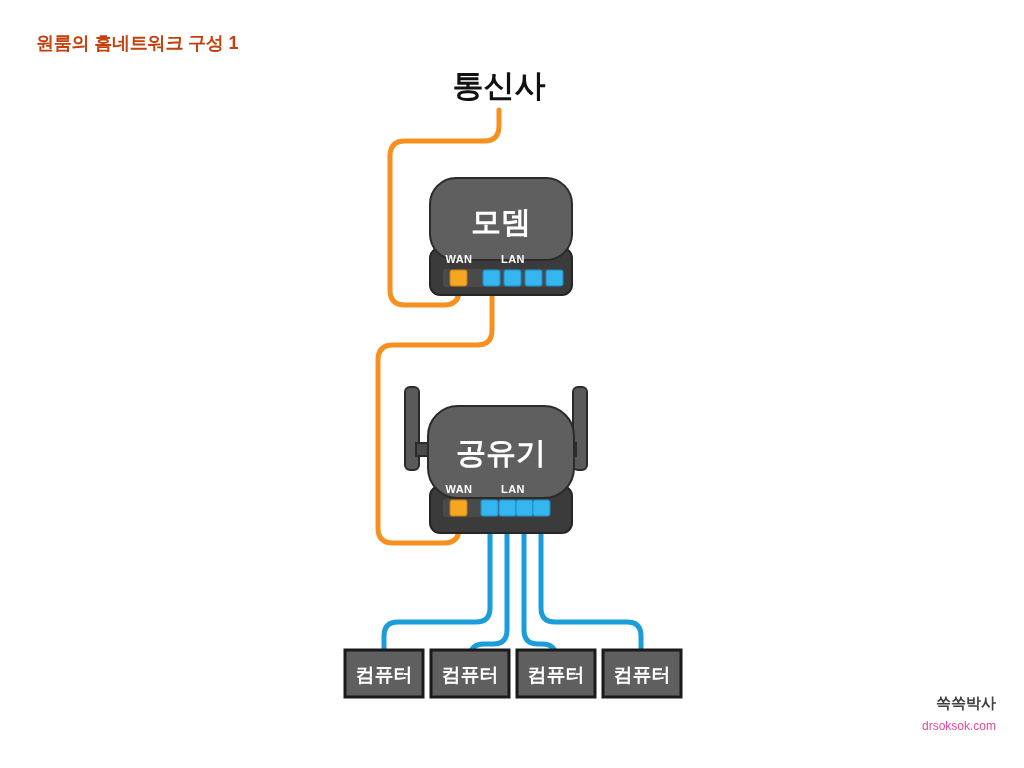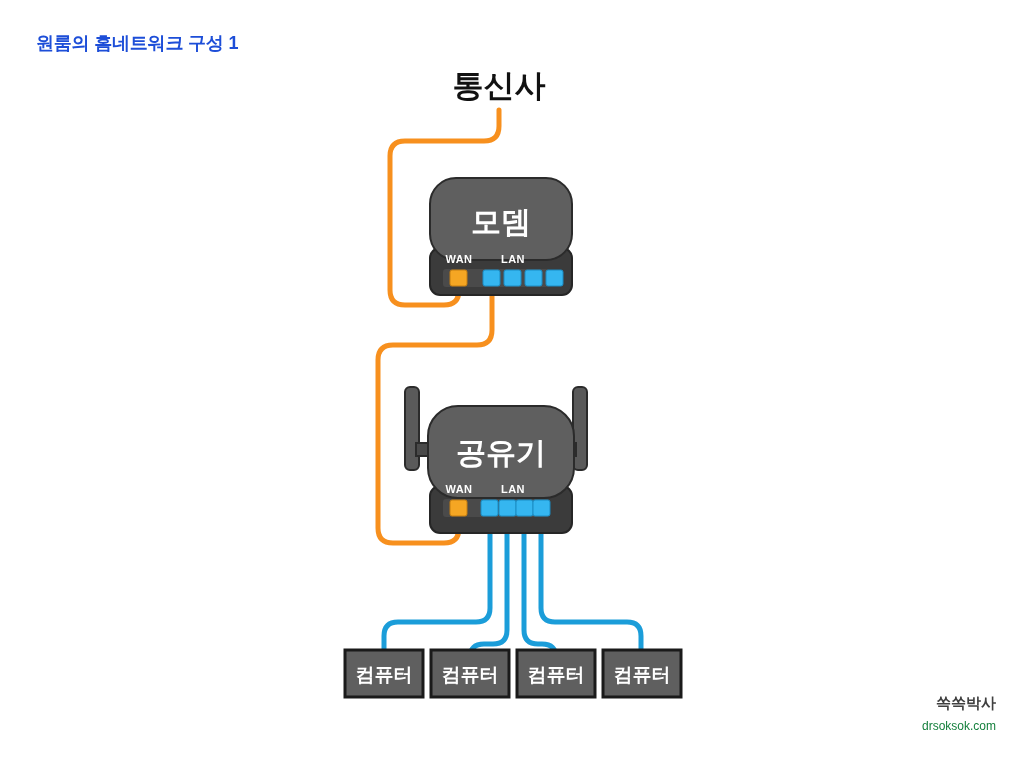--- a/index.html
+++ b/index.html
@@ -26,39 +26,39 @@
     top: 0;
     width: 1024px;
     height: 768px;
   }
   .page-title {
     position: absolute;
     left: 36px;
     top: 31px;
     font-size: 18px;
     font-weight: bold;
-    color: #1d4ed8;
+    color: #c2410c;
     letter-spacing: -0.2px;
     white-space: nowrap;
   }
   .watermark-name {
     position: absolute;
     right: 28px;
     top: 694px;
     font-size: 15px;
     font-weight: bold;
     color: #404040;
     white-space: nowrap;
   }
   .watermark-url {
     position: absolute;
     right: 28px;
     top: 719px;
     font-size: 12px;
-    color: #15803d;
+    color: #ec4899;
     white-space: nowrap;
   }
   svg text {
     font-family: "Liberation Sans", "DejaVu Sans", sans-serif;
   }
   .isp-label {
     font-size: 31px;
     font-weight: bold;
     fill: #111111;
   }

